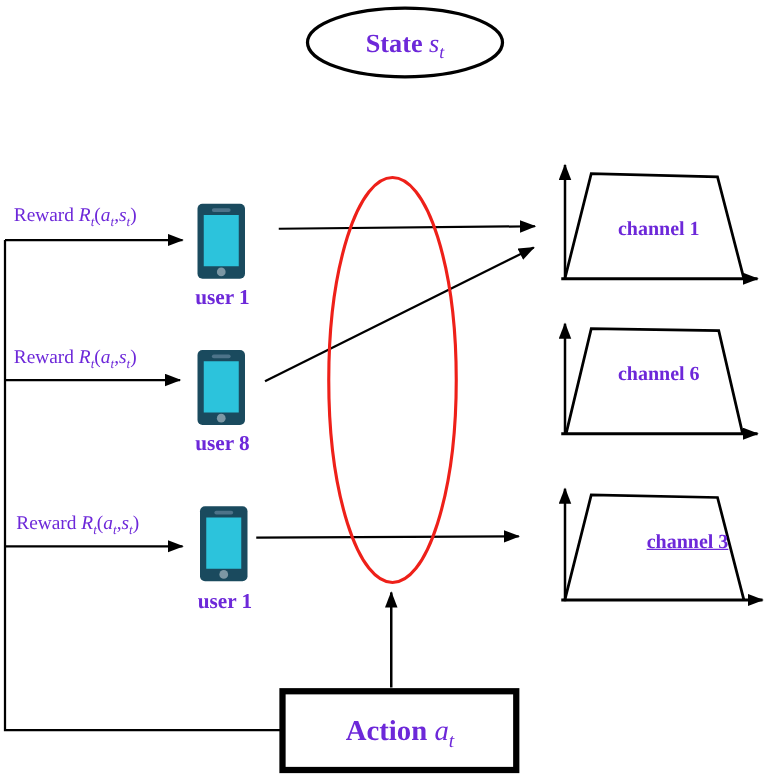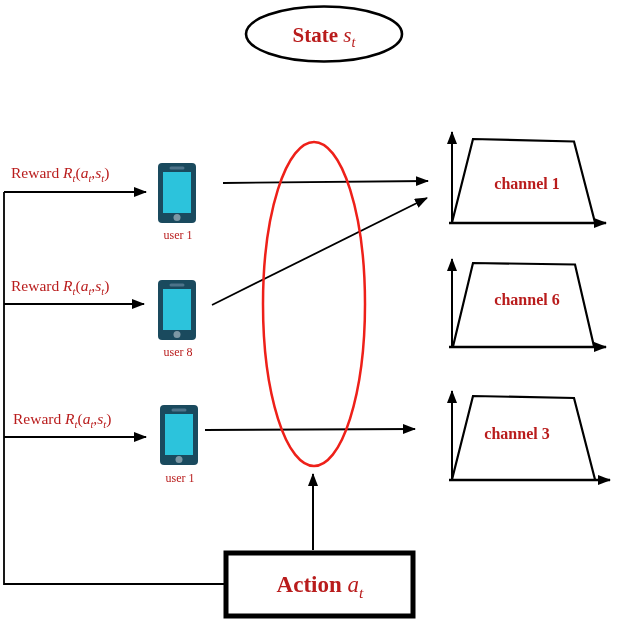--- a/index.html
+++ b/index.html
@@ -1,25 +1,25 @@
 <!DOCTYPE html>
 <html><head>
 <meta charset="utf-8">
 <style>
   html,body{margin:0;padding:0;background:#fff;}
   #stage{
     position:relative;width:623px;height:624px;background:#ffffff;overflow:hidden;
-    font-family:"Liberation Serif","DejaVu Serif",serif;color:#b91c1c;
+    font-family:"Liberation Serif","DejaVu Serif",serif;color:#6d28d9;
   }
   #diagram-svg{position:absolute;left:0;top:0;}
   .txt{position:absolute;white-space:nowrap;}
   .reward-label{font-size:15.5px;}
   .reward-label i, .mathvar{font-style:italic;}
   sub{font-size:0.68em;font-style:italic;line-height:0;}
-  .user-label{font-size:12px;font-weight:normal;transform:translateX(-50%);}
+  .user-label{font-size:17px;font-weight:bold;transform:translateX(-50%);}
   .channel-label{font-size:16px;font-weight:bold;transform:translate(-50%,-50%);}
   .state-label{font-size:21px;transform:translate(-50%,-50%);}
   .state-label b,.action-label b{font-weight:bold;}
   .action-label{font-size:23px;transform:translate(-50%,-50%);}
 </style>
 </head>
 <body>
 
 <div id="stage">
 
@@ -92,17 +92,17 @@
   <div class="txt reward-label" style="left:11px;top:277px;"><span>Reward </span><i>R</i><sub>t</sub><span>(</span><i>a</i><sub>t</sub><span>,</span><i>s</i><sub>t</sub><span>)</span></div>
 
   <div class="txt reward-label" style="left:13px;top:410px;"><span>Reward </span><i>R</i><sub>t</sub><span>(</span><i>a</i><sub>t</sub><span>,</span><i>s</i><sub>t</sub><span>)</span></div>
 
   <div class="txt user-label" style="left:178px;top:228px;">user 1</div>
   <div class="txt user-label" style="left:178px;top:345px;">user 8</div>
   <div class="txt user-label" style="left:180px;top:471px;">user 1</div>
 
   <div class="txt channel-label" style="left:527px;top:184px;">channel 1</div>
   <div class="txt channel-label" style="left:527px;top:300px;">channel 6</div>
-  <div class="txt channel-label" style="left:517px;top:434px;">channel 3</div>
+  <div class="txt channel-label" style="left:550px;top:434px;text-decoration:underline;">channel 3</div>
 
   <div class="txt action-label" style="left:320px;top:585px;"><b>Action </b><span class="mathvar">a</span><sub>t</sub></div>
 
 </div>
 
 </body></html>

